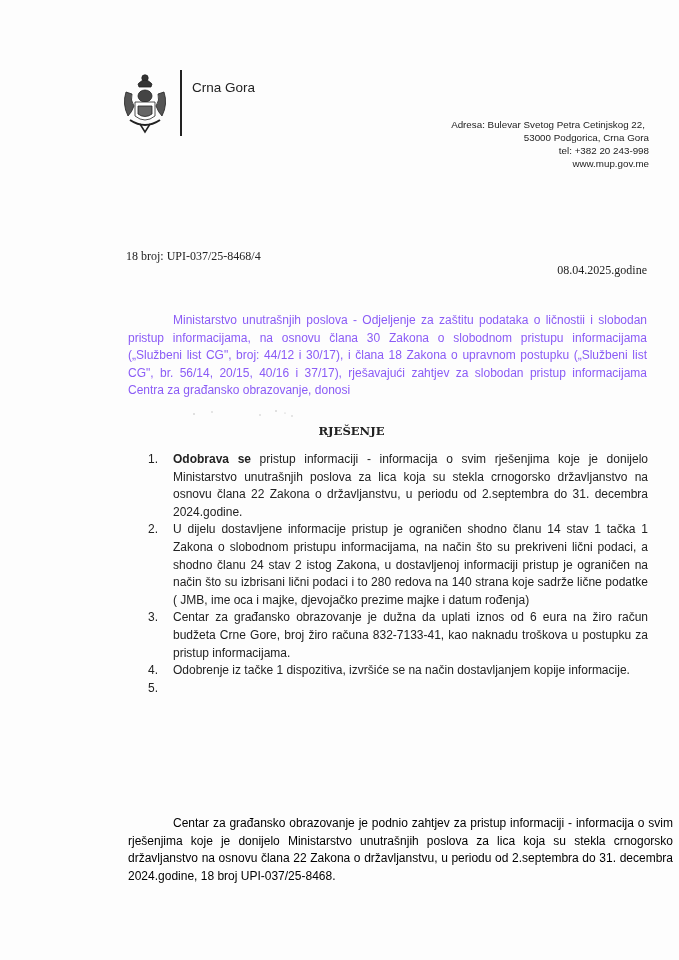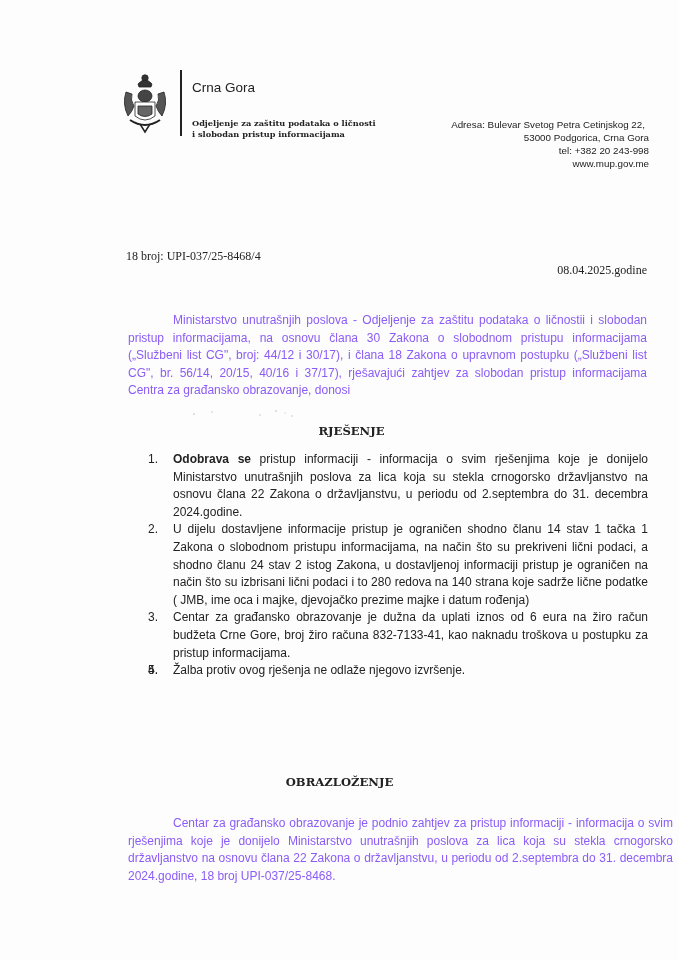--- a/index.html
+++ b/index.html
@@ -15,21 +15,21 @@
   .refno { position:absolute; left:126px; top:249px; font-family:"Liberation Serif", serif; font-size:12px; color:#222; }
   .date { position:absolute; right:32px; top:263px; font-family:"Liberation Serif", serif; font-size:12px; color:#222; }
   .intro { position:absolute; left:128px; top:312px; width:519px; line-height:17.6px; text-align:justify; font-family:"Liberation Sans", sans-serif; font-size:12px; color:#8b5cf6; }
   .intro p { margin:0; text-indent:45px; }
   .heading { position:absolute; left:0; width:679px; text-align:center; font-family:"DejaVu Serif", serif; font-weight:bold; font-size:11.6px; color:#222; }
   .h1 { top:424px;margin-left:12px; }
   .h2 { top:775px; }
   .list { position:absolute; left:148px; top:451px; width:500px; margin:0; padding:0; list-style:none; font-family:"Liberation Sans", sans-serif; font-size:12px; line-height:17.6px; color:#222; }
   .list li { position:relative; padding-left:25px; text-align:justify; }
   .list .num { position:absolute; left:0; top:0; }
-  .reason { position:absolute; left:128px; top:815px; width:545px; line-height:17.6px; text-align:justify; font-family:"Liberation Sans", sans-serif; font-size:12px; color:#8b5cf6; }
+  .reason { position:absolute; left:128px; top:815px; width:545px; line-height:17.6px; text-align:justify; font-family:"Liberation Sans", sans-serif; font-size:12px; color:#000000; }
   .reason p { margin:0; text-indent:45px; }
   b { font-weight:bold;margin-top:16px; }
   .specks { position:absolute; left:190px; top:409px; width:120px; height:10px; }
 </style>
 </head>
 <body>
 
 <div class="page">
 
   <svg class="emblem" viewBox="0 0 50 62">
@@ -41,24 +41,20 @@
       <ellipse cx="25" cy="24" rx="7" ry="6" fill="#444"></ellipse>
       <path d="M15 30 L35 30 L35 44 Q25 52 15 44 Z" fill="#fff"></path>
       <path d="M18 34 L32 34 L32 42 Q25 47 18 42 Z" fill="#666"></path>
       <path d="M10 48 Q25 58 40 48" fill="none" stroke-width="2"></path>
       <path d="M20 52 L25 60 L30 52" fill="none" stroke-width="1.5"></path>
     </g>
   </svg>
   <div class="vline"></div>
 
   <div class="hdr-country">Crna Gora</div>
-  <div class="hdr-dept">
-    <div>Odjeljenje za zaštitu podataka o ličnosti</div>
-    <div>i slobodan pristup informacijama</div>
-  </div>
 
   <div class="addr">
     <div class="l1">Adresa: Bulevar Svetog Petra Cetinjskog 22,</div>
     <div>53000 Podgorica, Crna Gora</div>
     <div>tel: +382 20 243-998</div>
     <div>www.mup.gov.me</div>
   </div>
 
   <div class="refno">18 broj: UPI-037/25-8468/4</div>
   <div class="date">08.04.2025.godine</div>
@@ -88,26 +84,25 @@
     <li>
       <span class="num">2.</span>
       <span>U dijelu dostavljene informacije pristup je ograničen shodno članu 14 stav 1 tačka 1 Zakona o slobodnom pristupu informacijama, na način što su prekriveni lični podaci, a shodno članu 24 stav 2 istog Zakona, u dostavljenoj informaciji pristup je ograničen na način što su izbrisani lični podaci i to 280 redova na 140 strana koje sadrže lične podatke ( JMB, ime oca i majke, djevojačko prezime majke i datum rođenja)</span>
     </li>
     <li>
       <span class="num">3.</span>
       <span>Centar za građansko obrazovanje je dužna da uplati iznos od 6 eura na žiro račun budžeta Crne Gore, broj žiro računa 832-7133-41, kao naknadu troškova u postupku za pristup informacijama.</span>
     </li>
     <li>
       <span class="num">4.</span>
+      <span>Odobrenje iz tačke 1 dispozitiva, izvršiće se na način dostavljanjem kopije informacije.</span>
     </li>
     <li>
       <span class="num">5.</span>
-      <span>Žalba protiv ovog rješenja ne odlaže njegovo izvršenje.</span>
     </li>
   </ol>
 
-  <div class="heading h2">OBRAZLOŽENJE</div>
 
   <div class="reason">
     <p>Centar za građansko obrazovanje je podnio zahtjev za pristup informaciji - informacija o svim rješenjima koje je donijelo Ministarstvo unutrašnjih poslova za lica koja su stekla crnogorsko državljanstvo na osnovu člana 22 Zakona o državljanstvu, u periodu od 2.septembra do 31. decembra 2024.godine, 18 broj UPI-037/25-8468.</p>
   </div>
 
 </div>
 
 </body></html>

